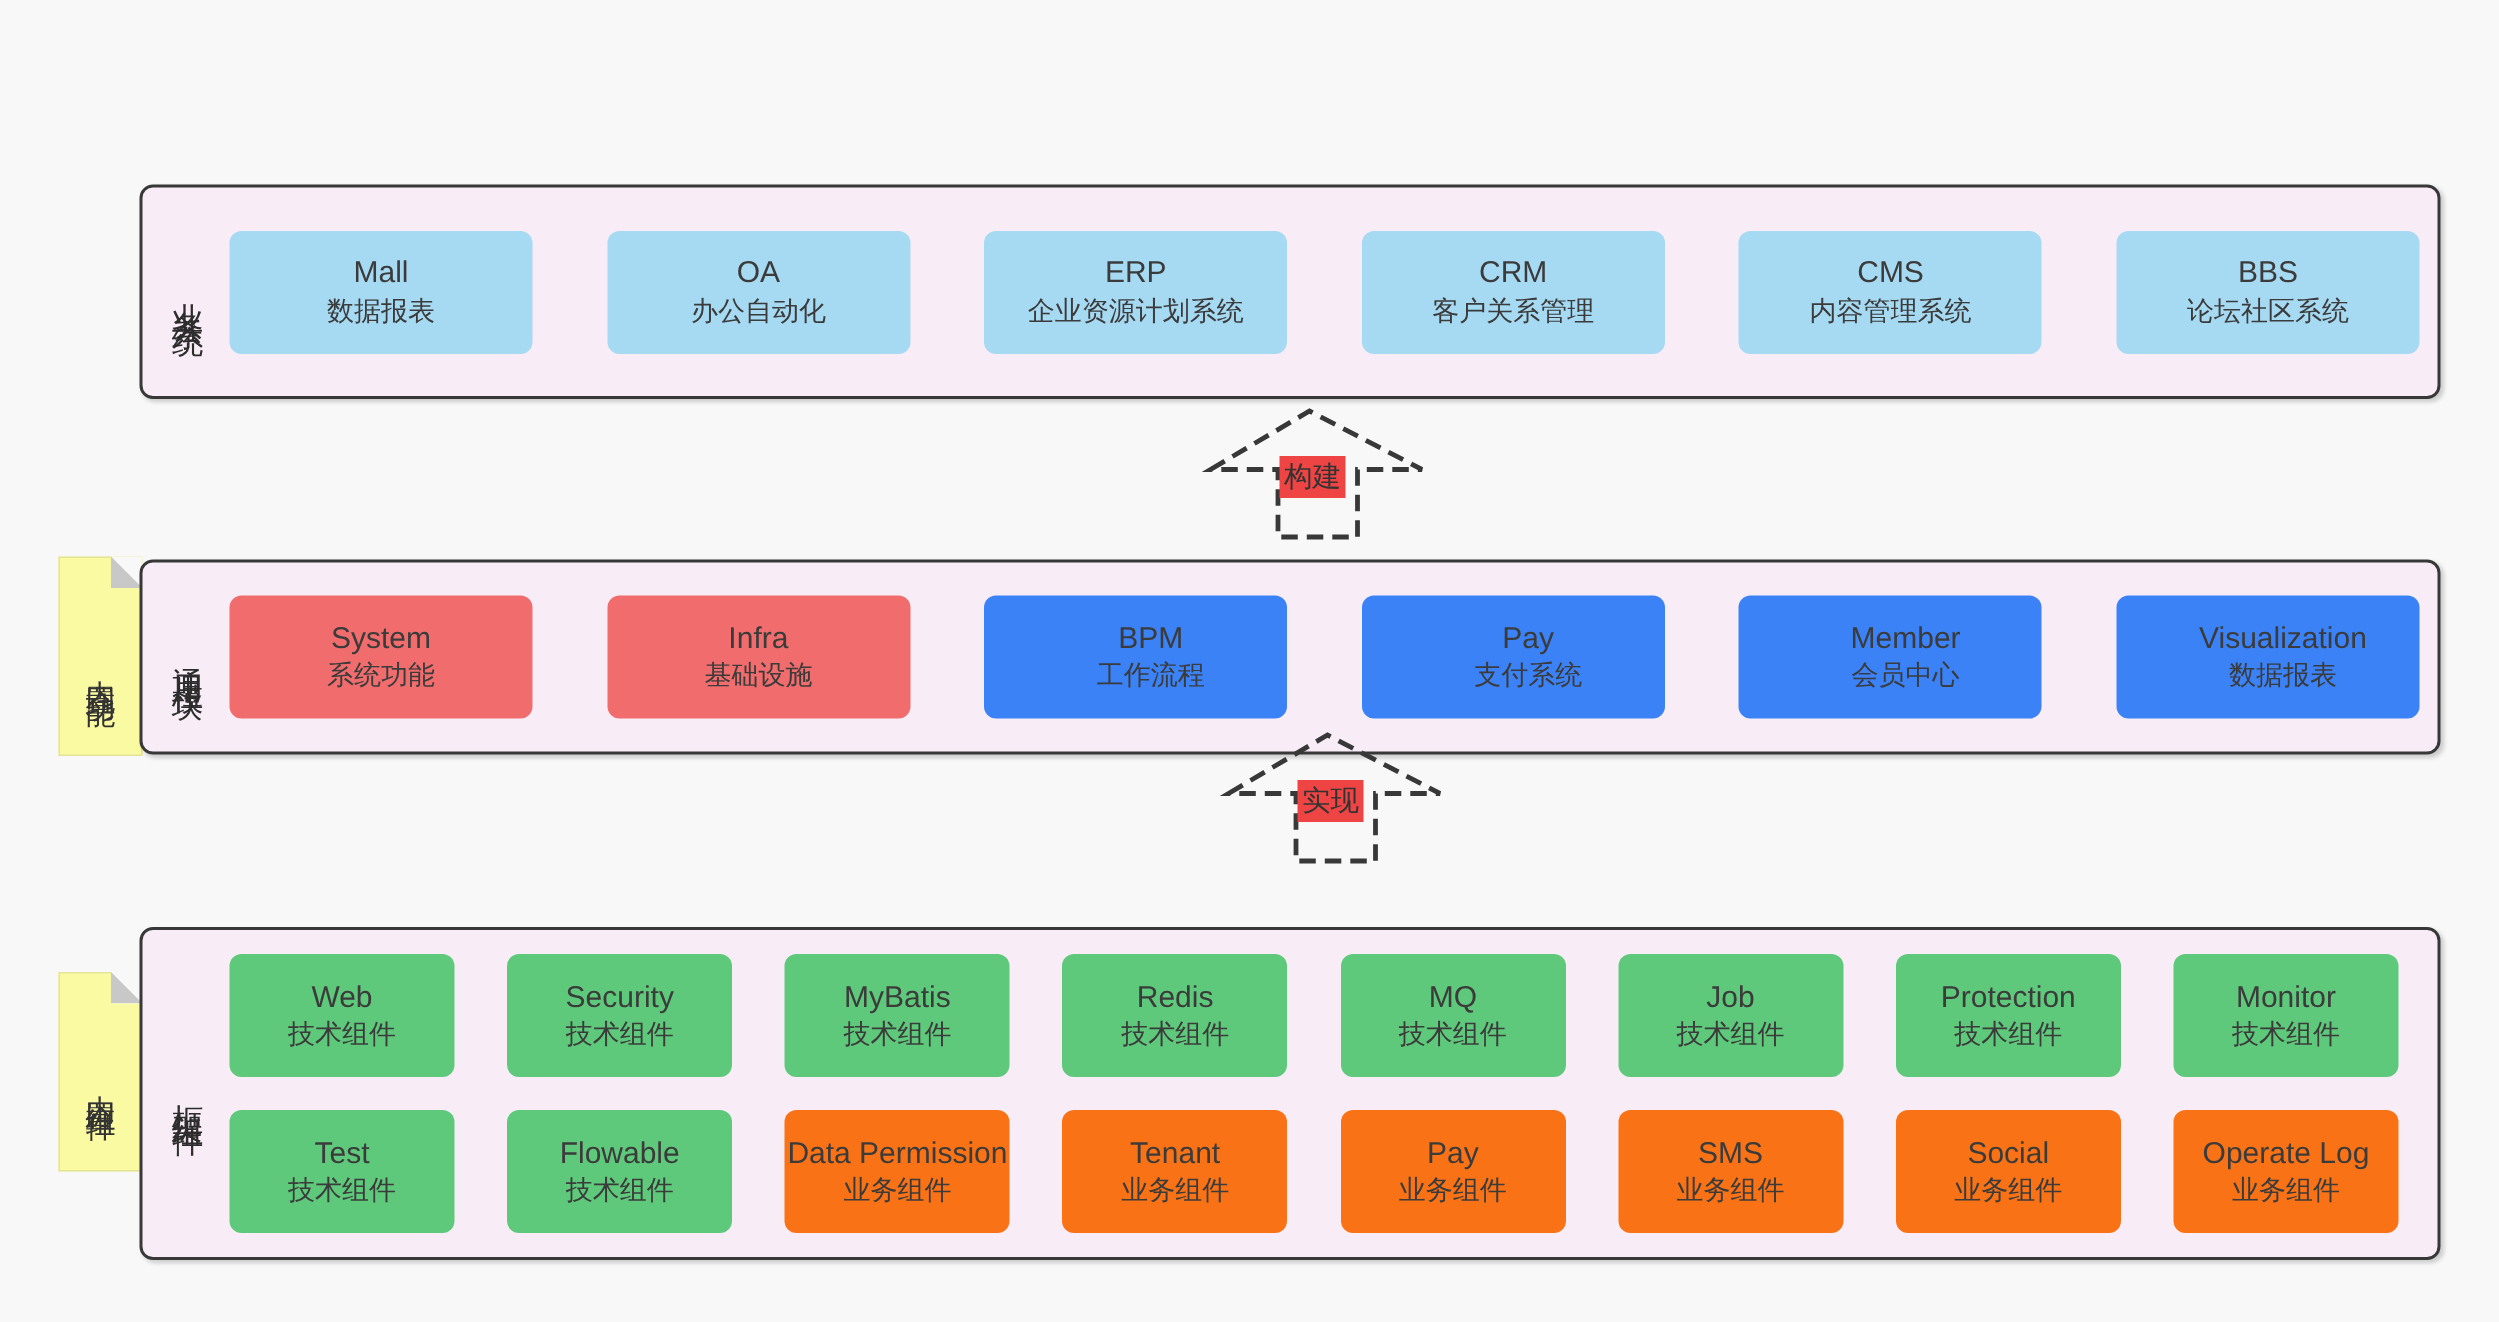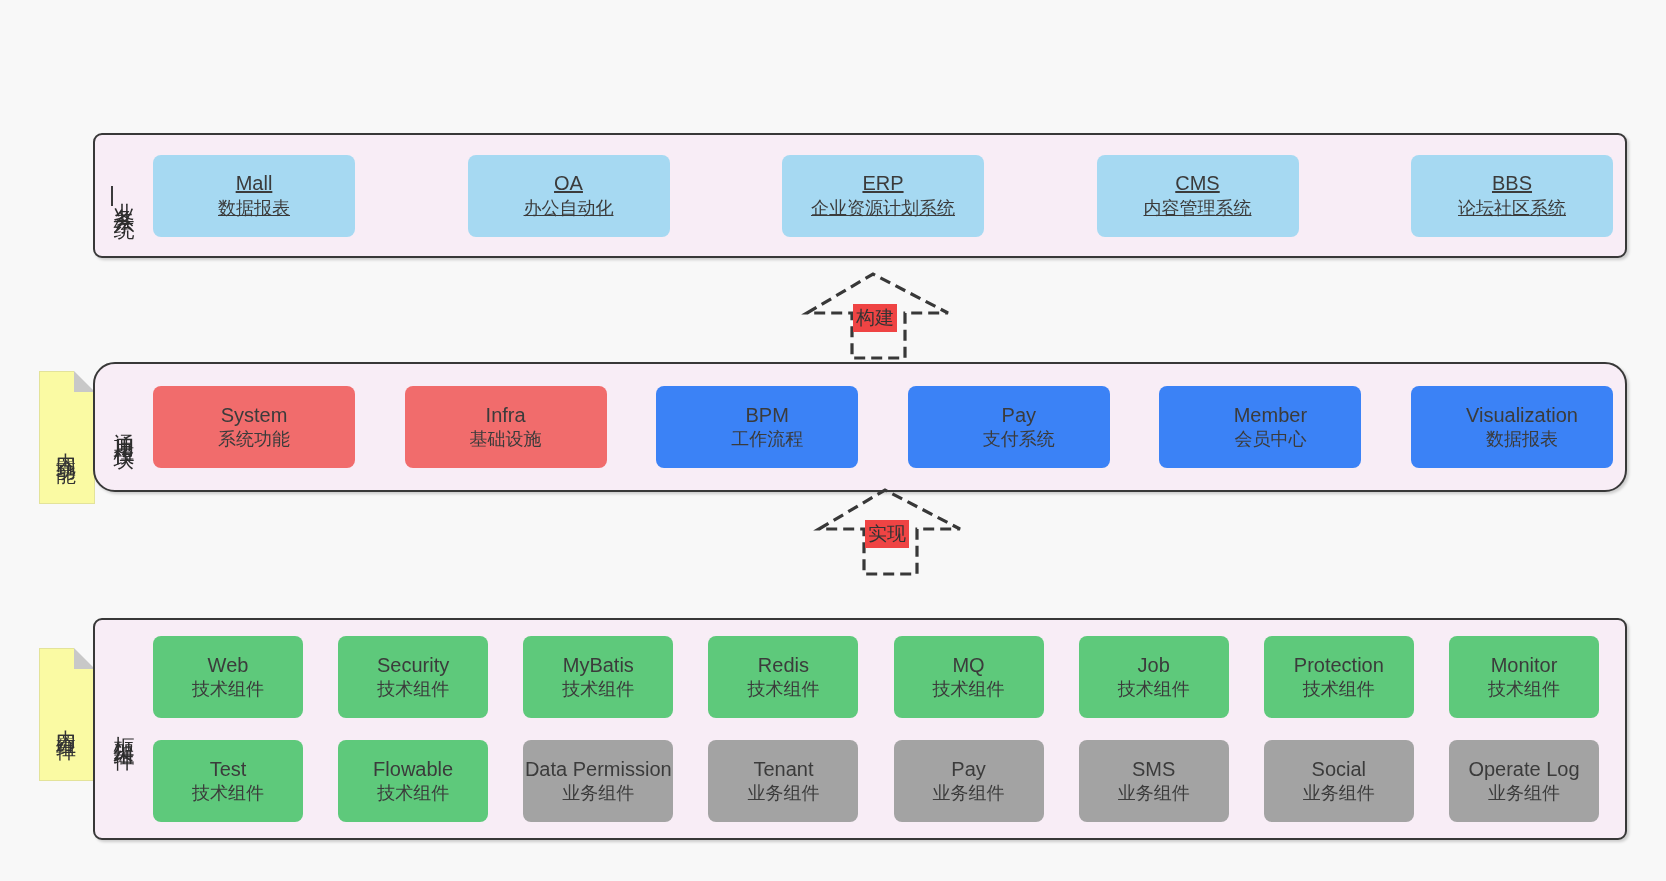--- a/index.html
+++ b/index.html
@@ -7,22 +7,22 @@
   body { font-family:"Liberation Sans","DejaVu Sans",sans-serif; color:#3b3b3b; }
   .canvas { position:relative; width:1666px; height:881px; background:#f8f8f8; overflow:hidden; }
 
   
   .band {
     position:absolute; left:93px; width:1534px;
     background:#f8edf6; border:2px solid #383838; border-radius:9px;
     box-shadow:2px 2px 3px rgba(0,0,0,0.18);
     display:flex; align-items:stretch; z-index:2;
   }
-  .band-top    { top:133px; height:125px;text-decoration:underline; }
-  .band-middle { top:362px; height:130px;border-radius:22px; }
+  .band-top    { top:123px; height:143px; }
+  .band-middle { top:373px; height:130px; }
   .band-bottom { top:618px; height:222px; }
 
   .band-label {
     width:58px; display:flex; align-items:center; justify-content:center;
     flex:0 0 58px;
   }
   .band-label span {
     writing-mode:vertical-rl; text-orientation:upright;
     font-size:21px; letter-spacing:5px; color:#2d2d2d;
   }
@@ -44,21 +44,21 @@
     line-height:1.32;
   }
   .box .t { font-size:20px; }
   .box .s { font-size:18px; }
   .wide { width:202px; height:82px; }
   .cell { width:150px; height:82px; }
   .blue  { background:#a6d9f2; }
   .red   { background:#f16c6c; }
   .pink  { background:#3b82f6;padding-left:20px; }
   .green { background:#5ec97b; }
-  .lgreen{ background:#a3a3a3; }
+  .lgreen{ background:#f97316; }
 
   
   .note {
     position:absolute; left:39px; width:56px; height:133px;
     background:#fafaa3; border:1px solid #e3e39a;
     display:flex; align-items:center; justify-content:center; z-index:1;
   }
   .note::before {
     content:""; position:absolute; top:-1px; right:-1px; width:21px; height:21px;
     background:#f8f8f8;
@@ -99,20 +99,24 @@
       </div>
       <div class="box wide blue">
         <div class="t">OA</div>
         <div class="s">办公自动化</div>
       </div>
       <div class="box wide blue">
         <div class="t">ERP</div>
         <div class="s">企业资源计划系统</div>
       </div>
       <div class="box wide blue">
+        <div class="t">CRM</div>
+        <div class="s">客户关系管理</div>
+      </div>
+      <div class="box wide blue">
         <div class="t">CMS</div>
         <div class="s">内容管理系统</div>
       </div>
       <div class="box wide blue">
         <div class="t">BBS</div>
         <div class="s">论坛社区系统</div>
       </div>
     </div>
   </section>
 

